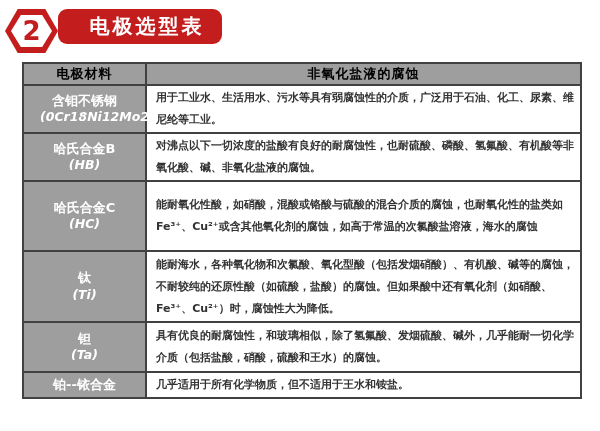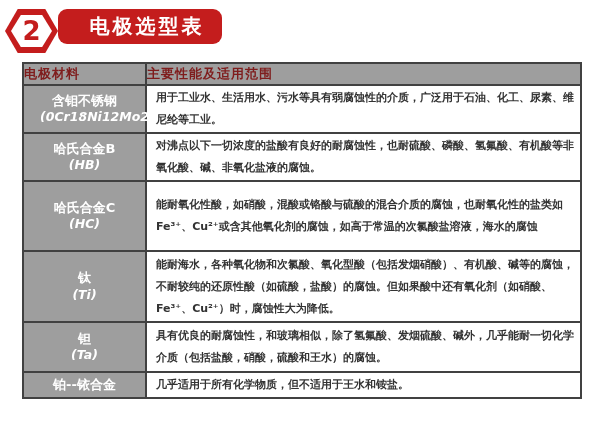--- a/index.html
+++ b/index.html
@@ -29,22 +29,22 @@
     color:#c41d1d; font-weight:bold; font-size:26px;
   }
   
   table.sel {
     position:absolute; left:22px; top:62px; width:560px;
     border-collapse:collapse; table-layout:fixed;
   }
   table.sel th, table.sel td { border:2px solid #414141; }
   col.c-mat { width:123px; }
   th.hdr {
-    background:#9e9e9e; color:#7f1d1d; font-weight:bold; font-size:13px;
-    text-align:left; height:22px; letter-spacing:1px;
+    background:#9e9e9e; color:#000000; font-weight:bold; font-size:13px;
+    text-align:center; height:22px; letter-spacing:1px;
   }
   td.mat {
     background:#9e9e9e; color:#ffffff; font-weight:bold; font-size:13px;
     text-align:center; vertical-align:middle; line-height:1.35; padding:1px 16px;
   }
   td.mat .code { display:block; font-size:12.5px;font-style:italic; }
   td.mat .code:empty { display:none; }
   td.desc {
     background:#ffffff; color:#333333; font-weight:bold; font-size:11px;
     line-height:22px; padding:1px 6px 1px 9px; vertical-align:middle; text-align:left;
@@ -73,21 +73,21 @@
   </div>
 
   <table class="sel">
     <colgroup>
         <col class="c-mat">
         <col>
       </colgroup>
     <tbody>
         <tr>
       <th class="hdr">电极材料</th>
-      <th class="hdr">主要性能及适用范围</th>
+      <th class="hdr">非氧化盐液的腐蚀</th>
     </tr>
     <tr class="r1">
       <td class="mat">
         <span>含钼不锈钢</span>
         <span class="code">(0Cr18Ni12Mo2Ti)</span>
       </td>
       <td class="desc">用于工业水、生活用水、污水等具有弱腐蚀性的介质，广泛用于石油、化工、尿素、维尼纶等工业。</td>
     </tr>
     <tr class="r2">
       <td class="mat">

